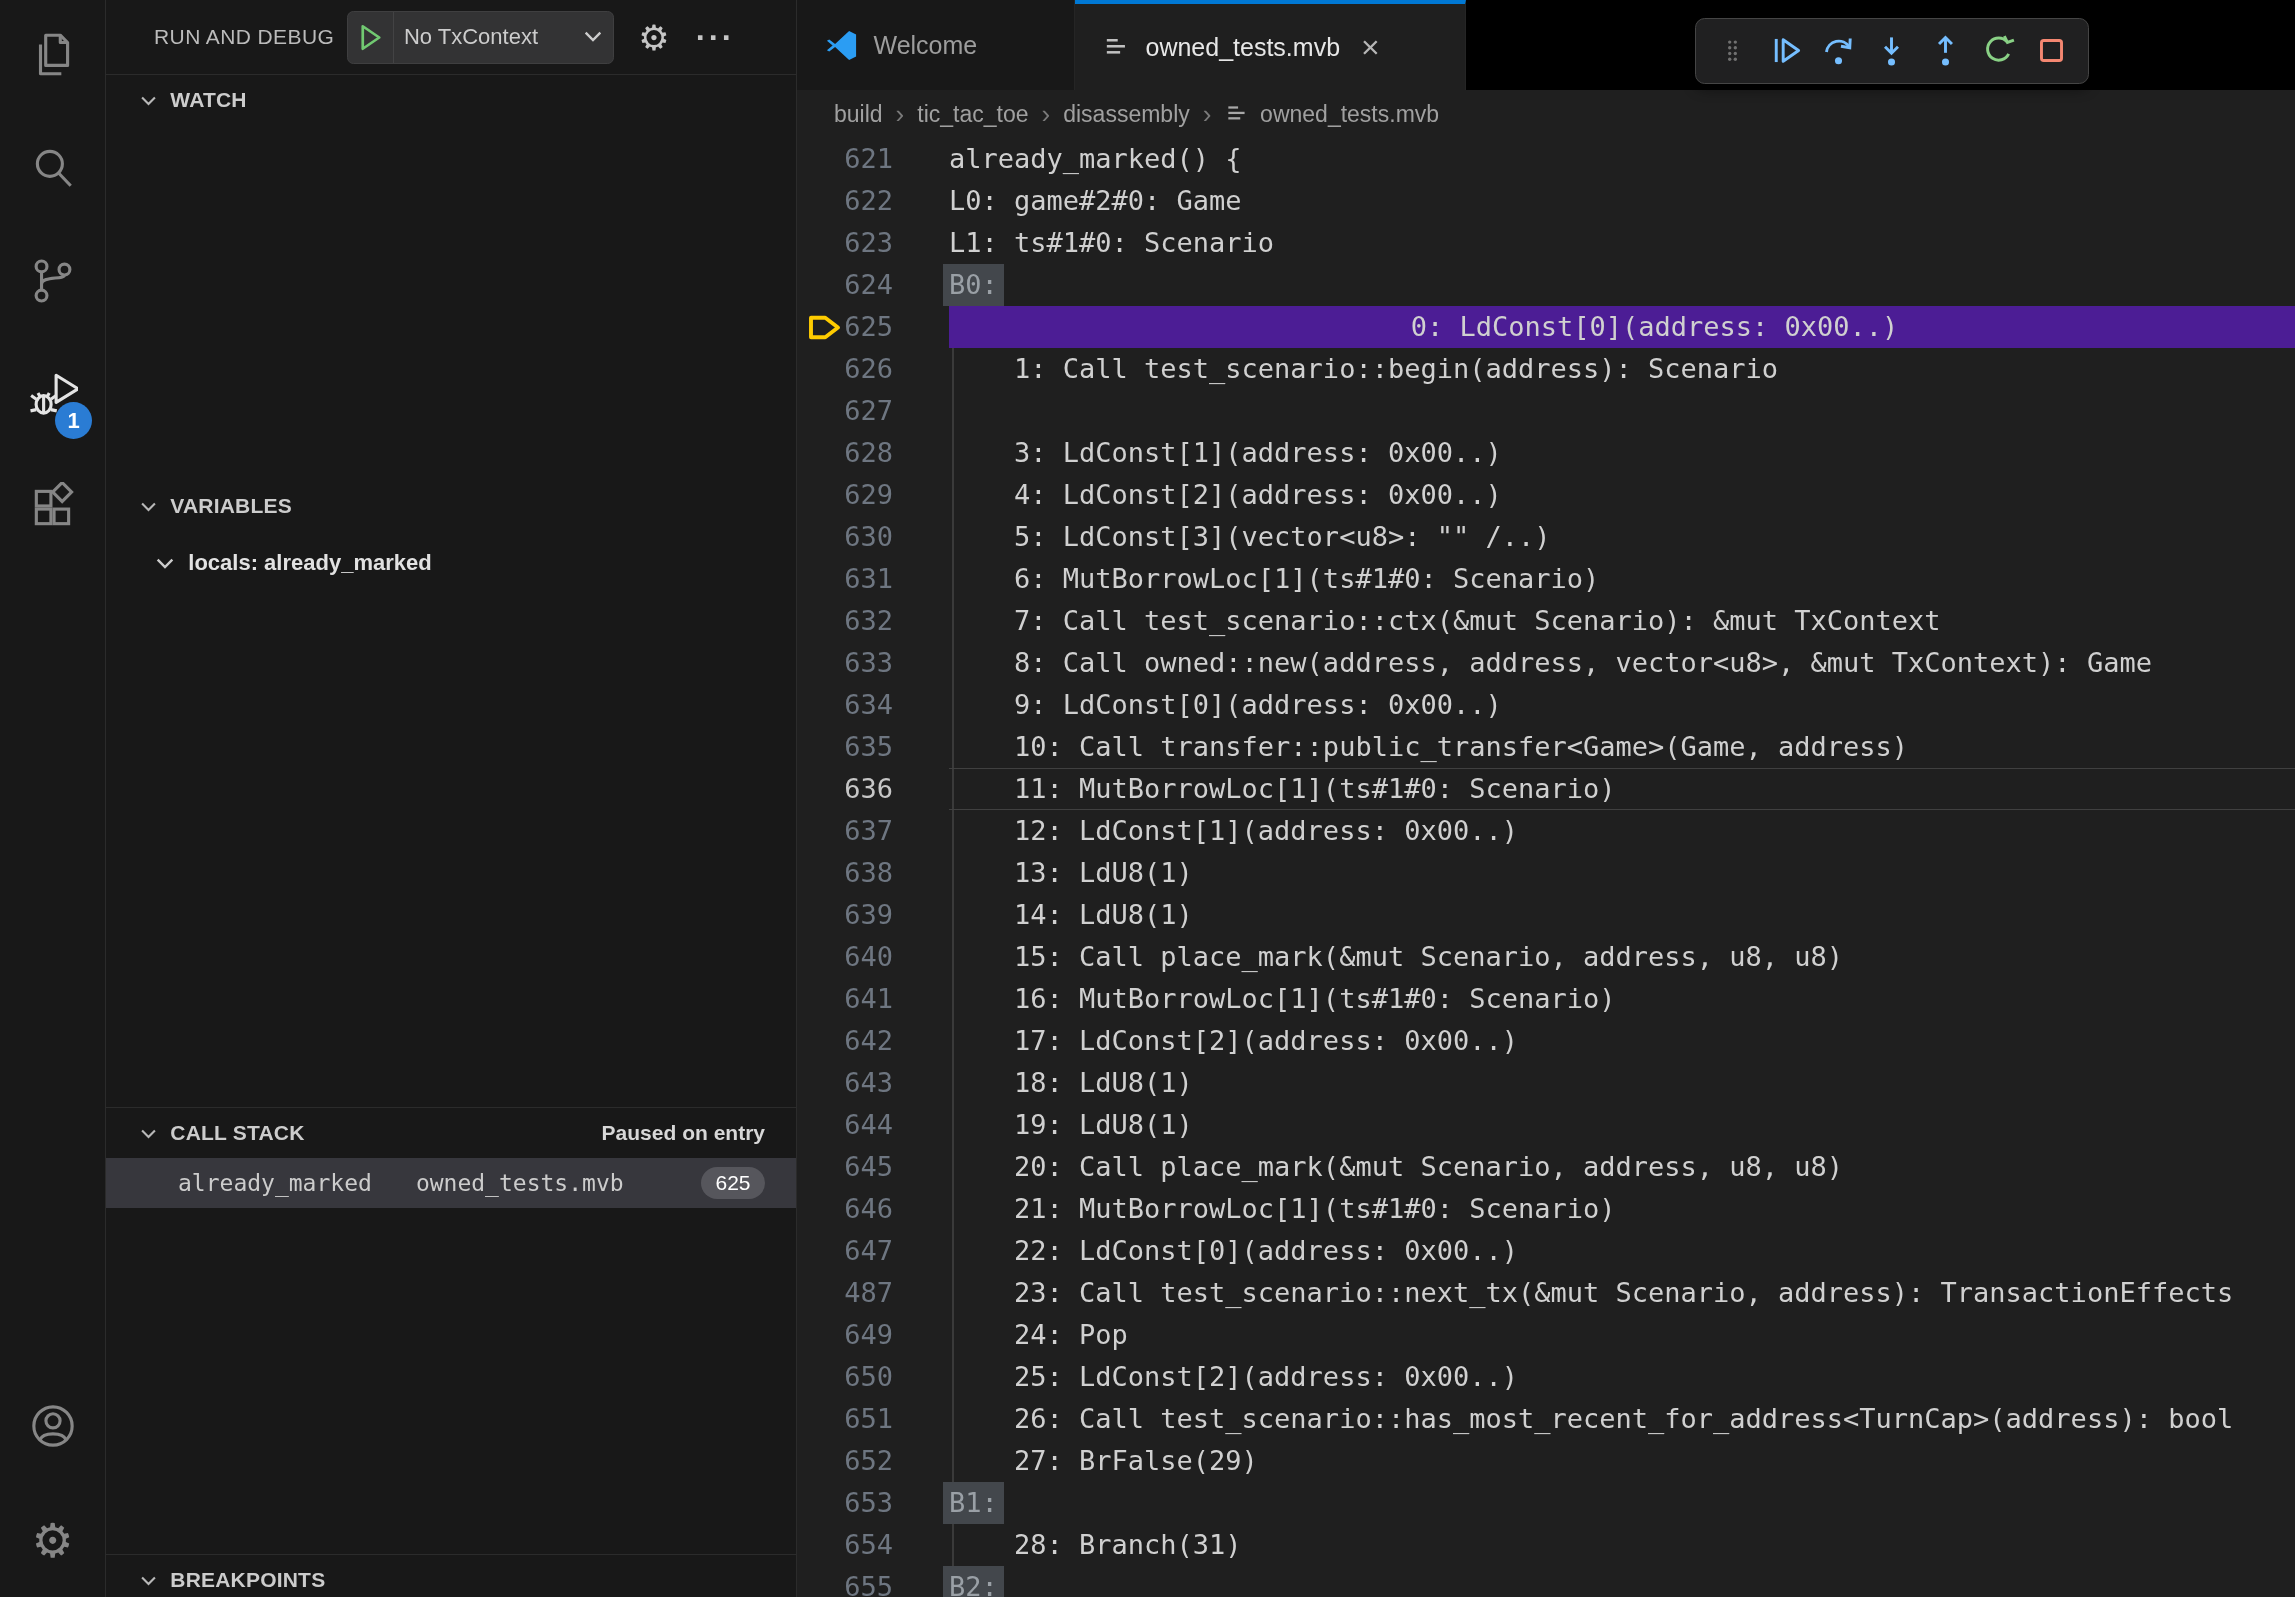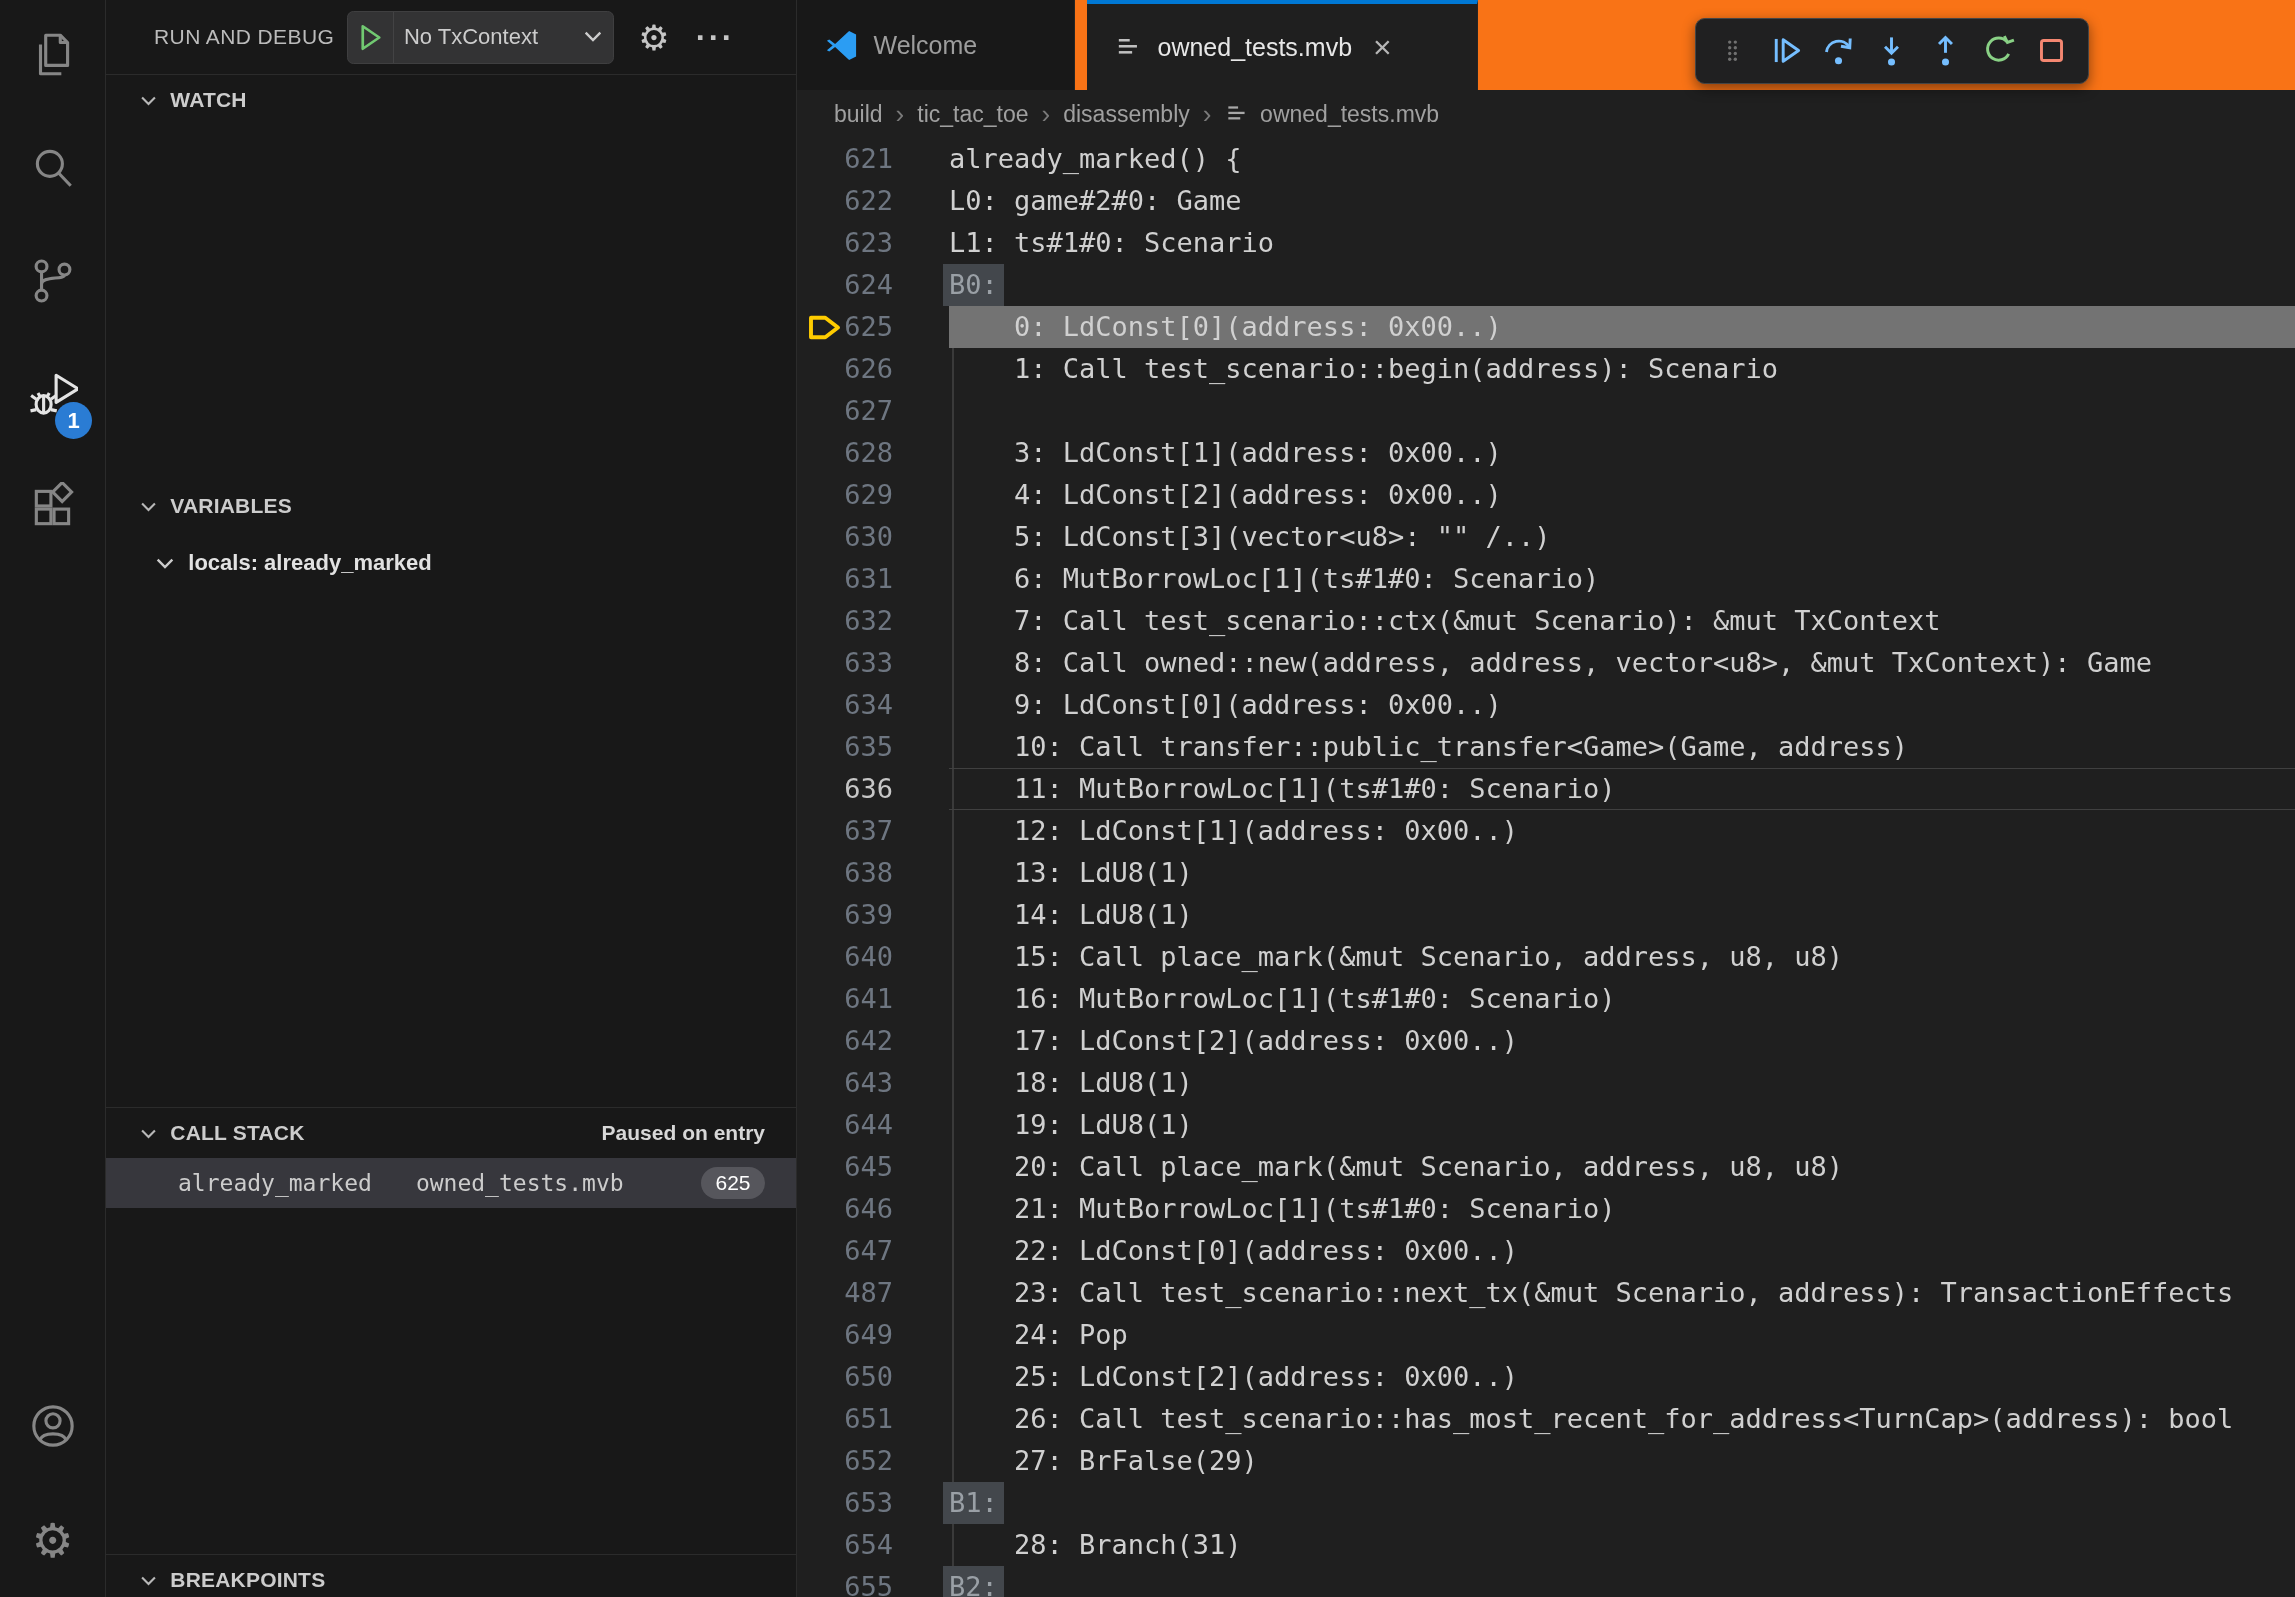--- a/index.html
+++ b/index.html
@@ -39,21 +39,21 @@
   .paused{margin-left:auto;margin-right:31px;font-size:21px;font-weight:700;color:#d7d7d7;}
   .locals-row{height:48px;display:flex;align-items:center;padding-left:47px;margin-top:8px;}
   .locals-label{font-size:22px;font-weight:700;color:#e2e2e2;margin-left:11.3px;}
   .frame-row{height:50px;background:#37373d;display:flex;align-items:center;padding:0 31px 0 72px;}
   .frame-fn{font-family:"DejaVu Sans Mono",monospace;font-size:23px;color:#cccccc;}
   .frame-file{font-family:"DejaVu Sans Mono",monospace;font-size:23px;color:#cccccc;margin-left:44px;}
   .frame-badge{margin-left:auto;background:#56565c;color:#ffffff;font-size:21px;border-radius:19.3px;padding:4px 14.5px;}
 
   
   .editor{flex:1;display:flex;flex-direction:column;min-width:0;background:#1f1f1f;}
-  .tabbar{height:90px;background:#f97316;display:flex;flex:none;gap:12px;}
+  .tabbar{height:90px;background:#000000;display:flex;flex:none;}
   .tab{display:flex;align-items:center;padding:0 27px;border-right:0.8px solid #252525;box-sizing:border-box;height:90px;}
   .tab-inactive{background:#181818;color:#9d9d9d;width:278px;}
   .tab-active{background:#1f1f1f;color:#e7e7e7;border-top:4px solid #0078d4;width:391px;}
   .tab-label{font-size:25px;margin-left:14.5px;white-space:nowrap;}
   .tab-close{margin-left:21px;font-size:32px;color:#b6b6b6;line-height:1;}
   .vscode-logo{width:35px;height:35px;flex:none;}
   .bars-icon{width:29px;height:29px;flex:none;stroke:#c0c0c0;stroke-width:2.1;}
 
   .breadcrumbs{height:48px;display:flex;align-items:center;padding-left:37px;background:#1f1f1f;flex:none;font-size:23px;color:#a0a0a0;}
   .crumb{white-space:nowrap;}
@@ -62,21 +62,21 @@
 
   
   .code{flex:1;position:relative;overflow:hidden;font-family:"DejaVu Sans Mono",monospace;font-size:27px;color:#d0d0d0;}
   .indent-guide{position:absolute;left:155px;top:167px;bottom:0;width:1.6px;background:#3a3a3a;}
   .cl{display:flex;height:42px;line-height:42px;position:relative;}
   .bp{width:45px;flex:none;display:flex;align-items:center;justify-content:flex-end;}
   .bp svg{width:35px;height:27px;}
   .ln{width:51px;flex:none;text-align:right;color:#6e7681;}
   .gut-pad{width:56px;flex:none;}
   .content{flex:1;white-space:pre;min-width:0;}
-  .cl.current .content{background:#737373;}
+  .cl.current .content{background:#4c1d95;text-align:center;}
   .cl.cursor .content{border-top:1.6px solid #404040;border-bottom:1.6px solid #404040;line-height:39px;}
   .cl.cursor .ln{color:#c6c6c6;}
   .label-box{display:inline-block;background:#43474c;color:#9aa0a6;padding:0 6.4px;margin-left:-6.4px;}
 
   
   .dbg-toolbar{position:absolute;left:1695px;top:17.7px;height:64px;background:#202021;border:1.6px solid #454545;border-radius:9.7px;display:flex;align-items:center;padding:0 11.3px;gap:3.2px;box-shadow:0 4.8px 13px rgba(0,0,0,.45);z-index:30;}
   .dbg-btn{width:50px;height:50px;display:flex;align-items:center;justify-content:center;border-radius:6.4px;}
   .dbg-btn svg{width:37px;height:37px;}
   .grip svg{width:27px;height:37px;}
 </style>

